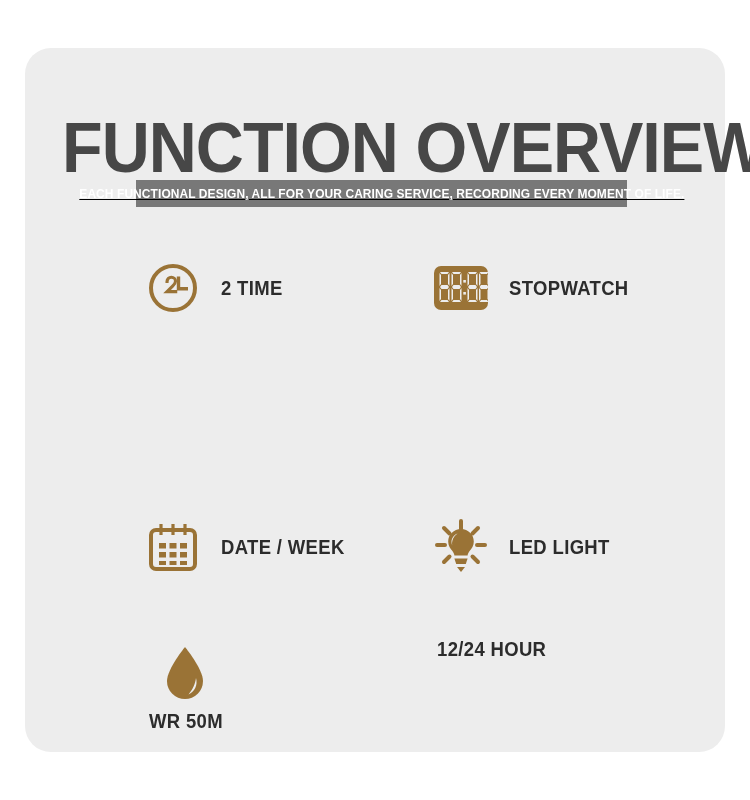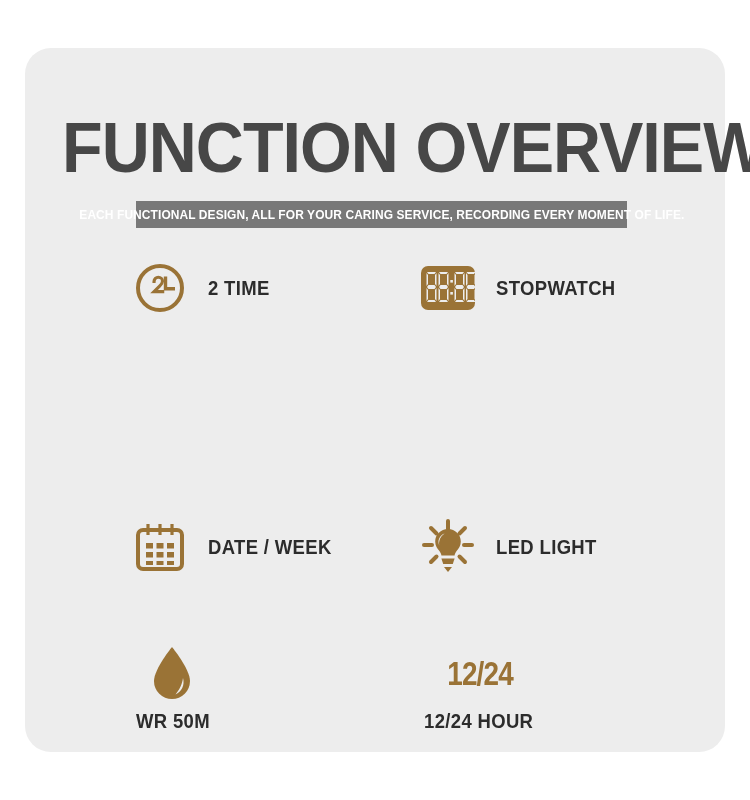--- a/index.html
+++ b/index.html
@@ -38,40 +38,41 @@
     line-height: 72px;
     letter-spacing: -1px;
     color: #474747;
     transform: scaleX(0.95);
     transform-origin: left top;
     white-space: nowrap;
   }
   .subtitle-bar {
     position: absolute;
     left: 136px;
-    top: 201px;
+    top: 180px;
     width: 491px;
     height: 27px;
     background: #787878;
     display: flex;
     align-items: center;
     justify-content: center;
+    text-decoration: underline;
   }
   .subtitle-text {
     font-family: "Liberation Sans Narrow", "Liberation Sans", sans-serif;
     font-weight: bold;
     font-size: 13px;
     color: #ffffff;
     letter-spacing: 0.1px;
     transform: scaleX(0.92);
     white-space: nowrap;
   }
   .grid {
     position: absolute;
-    left: 14px;
+    left: 27px;
     top: 248px;
     width: 700px;
     height: 500px;
   }
   .feature {
     position: absolute;
     display: flex;
     align-items: center;
     height: 80px;
   }
@@ -236,20 +237,17 @@
       <div class="icon-box">
         <svg width="44" height="56" viewBox="0 0 44 56">
           <path d="M22 2C22 2 4 24 4 36a18 18 0 0 0 36 0C40 24 22 2 22 2z" fill="#9a7336"></path>
           <path d="M33 33c2 7-1.5 14-7.5 16.4 4.8-5.6 6.6-10.6 7.5-16.4z" fill="#ededed"></path>
         </svg>
       </div>
       <div class="label">WR 50M</div>
     </div>
 
     <div class="feature col-right row-4">
-      <div class="icon-box">
-        <span class="icon-1224">12/24</span>
-      </div>
       <div class="label">12/24 HOUR</div>
     </div>
 
   </div>
 </div>
 
 </body></html>

